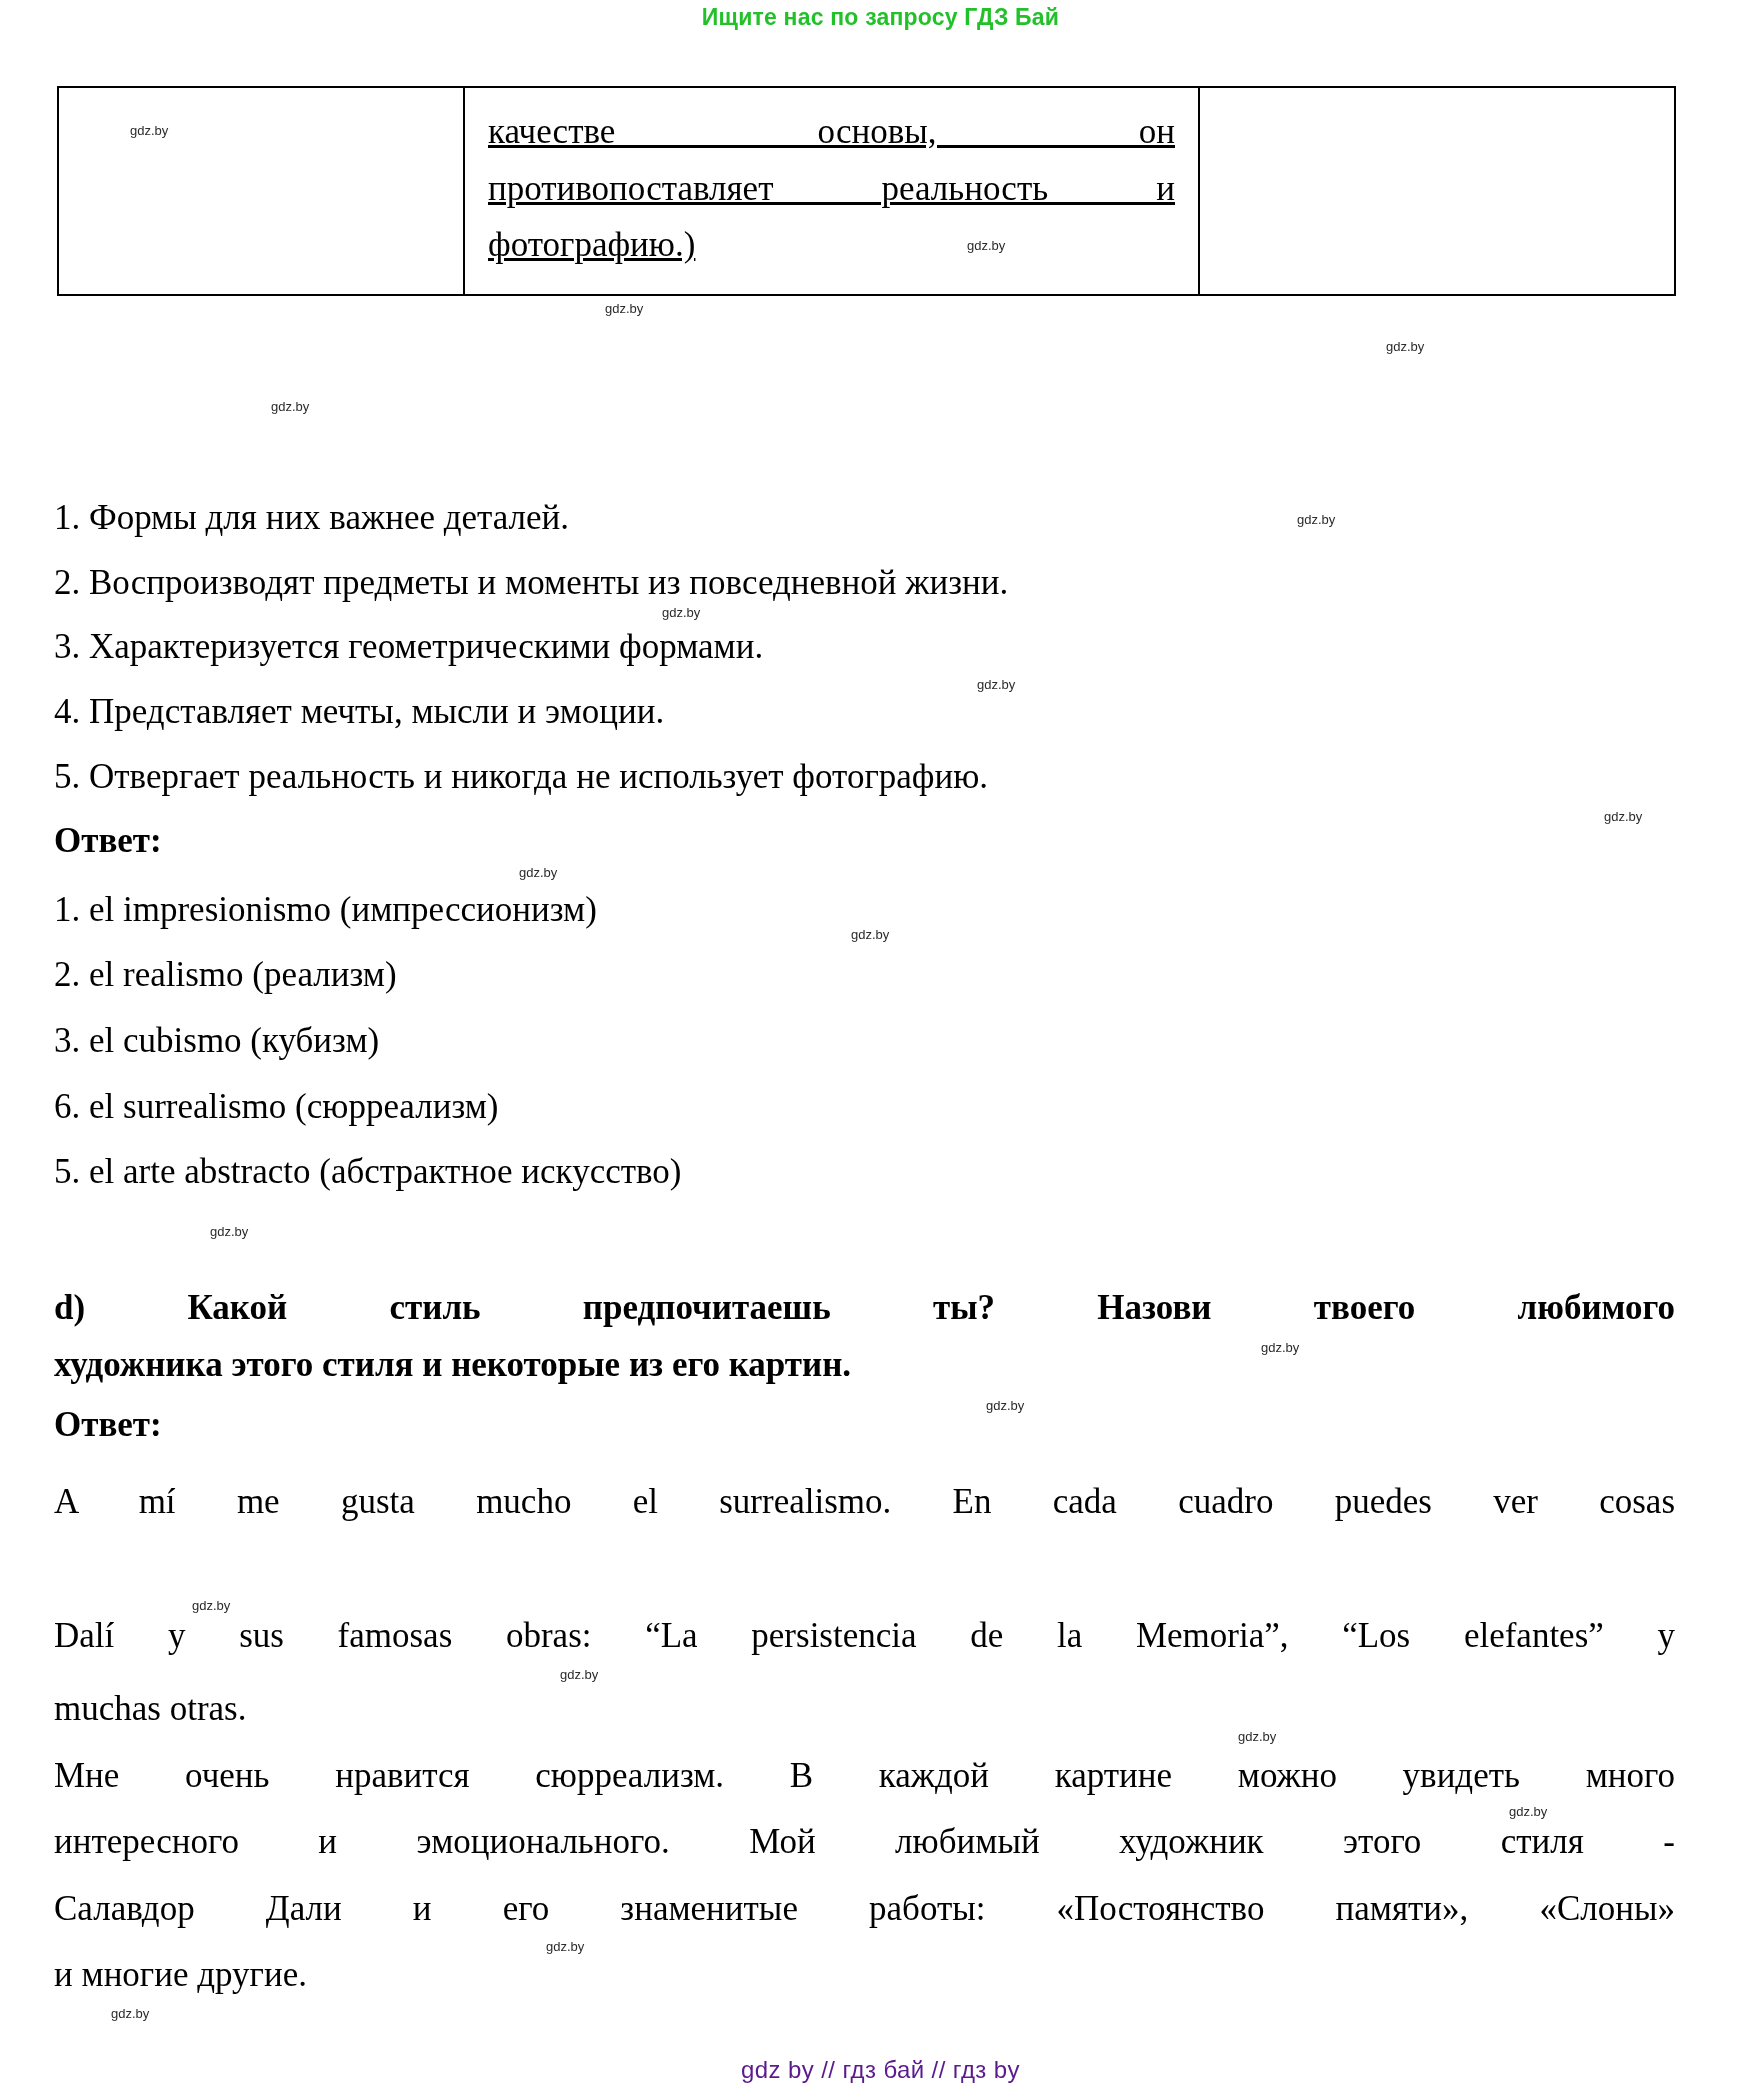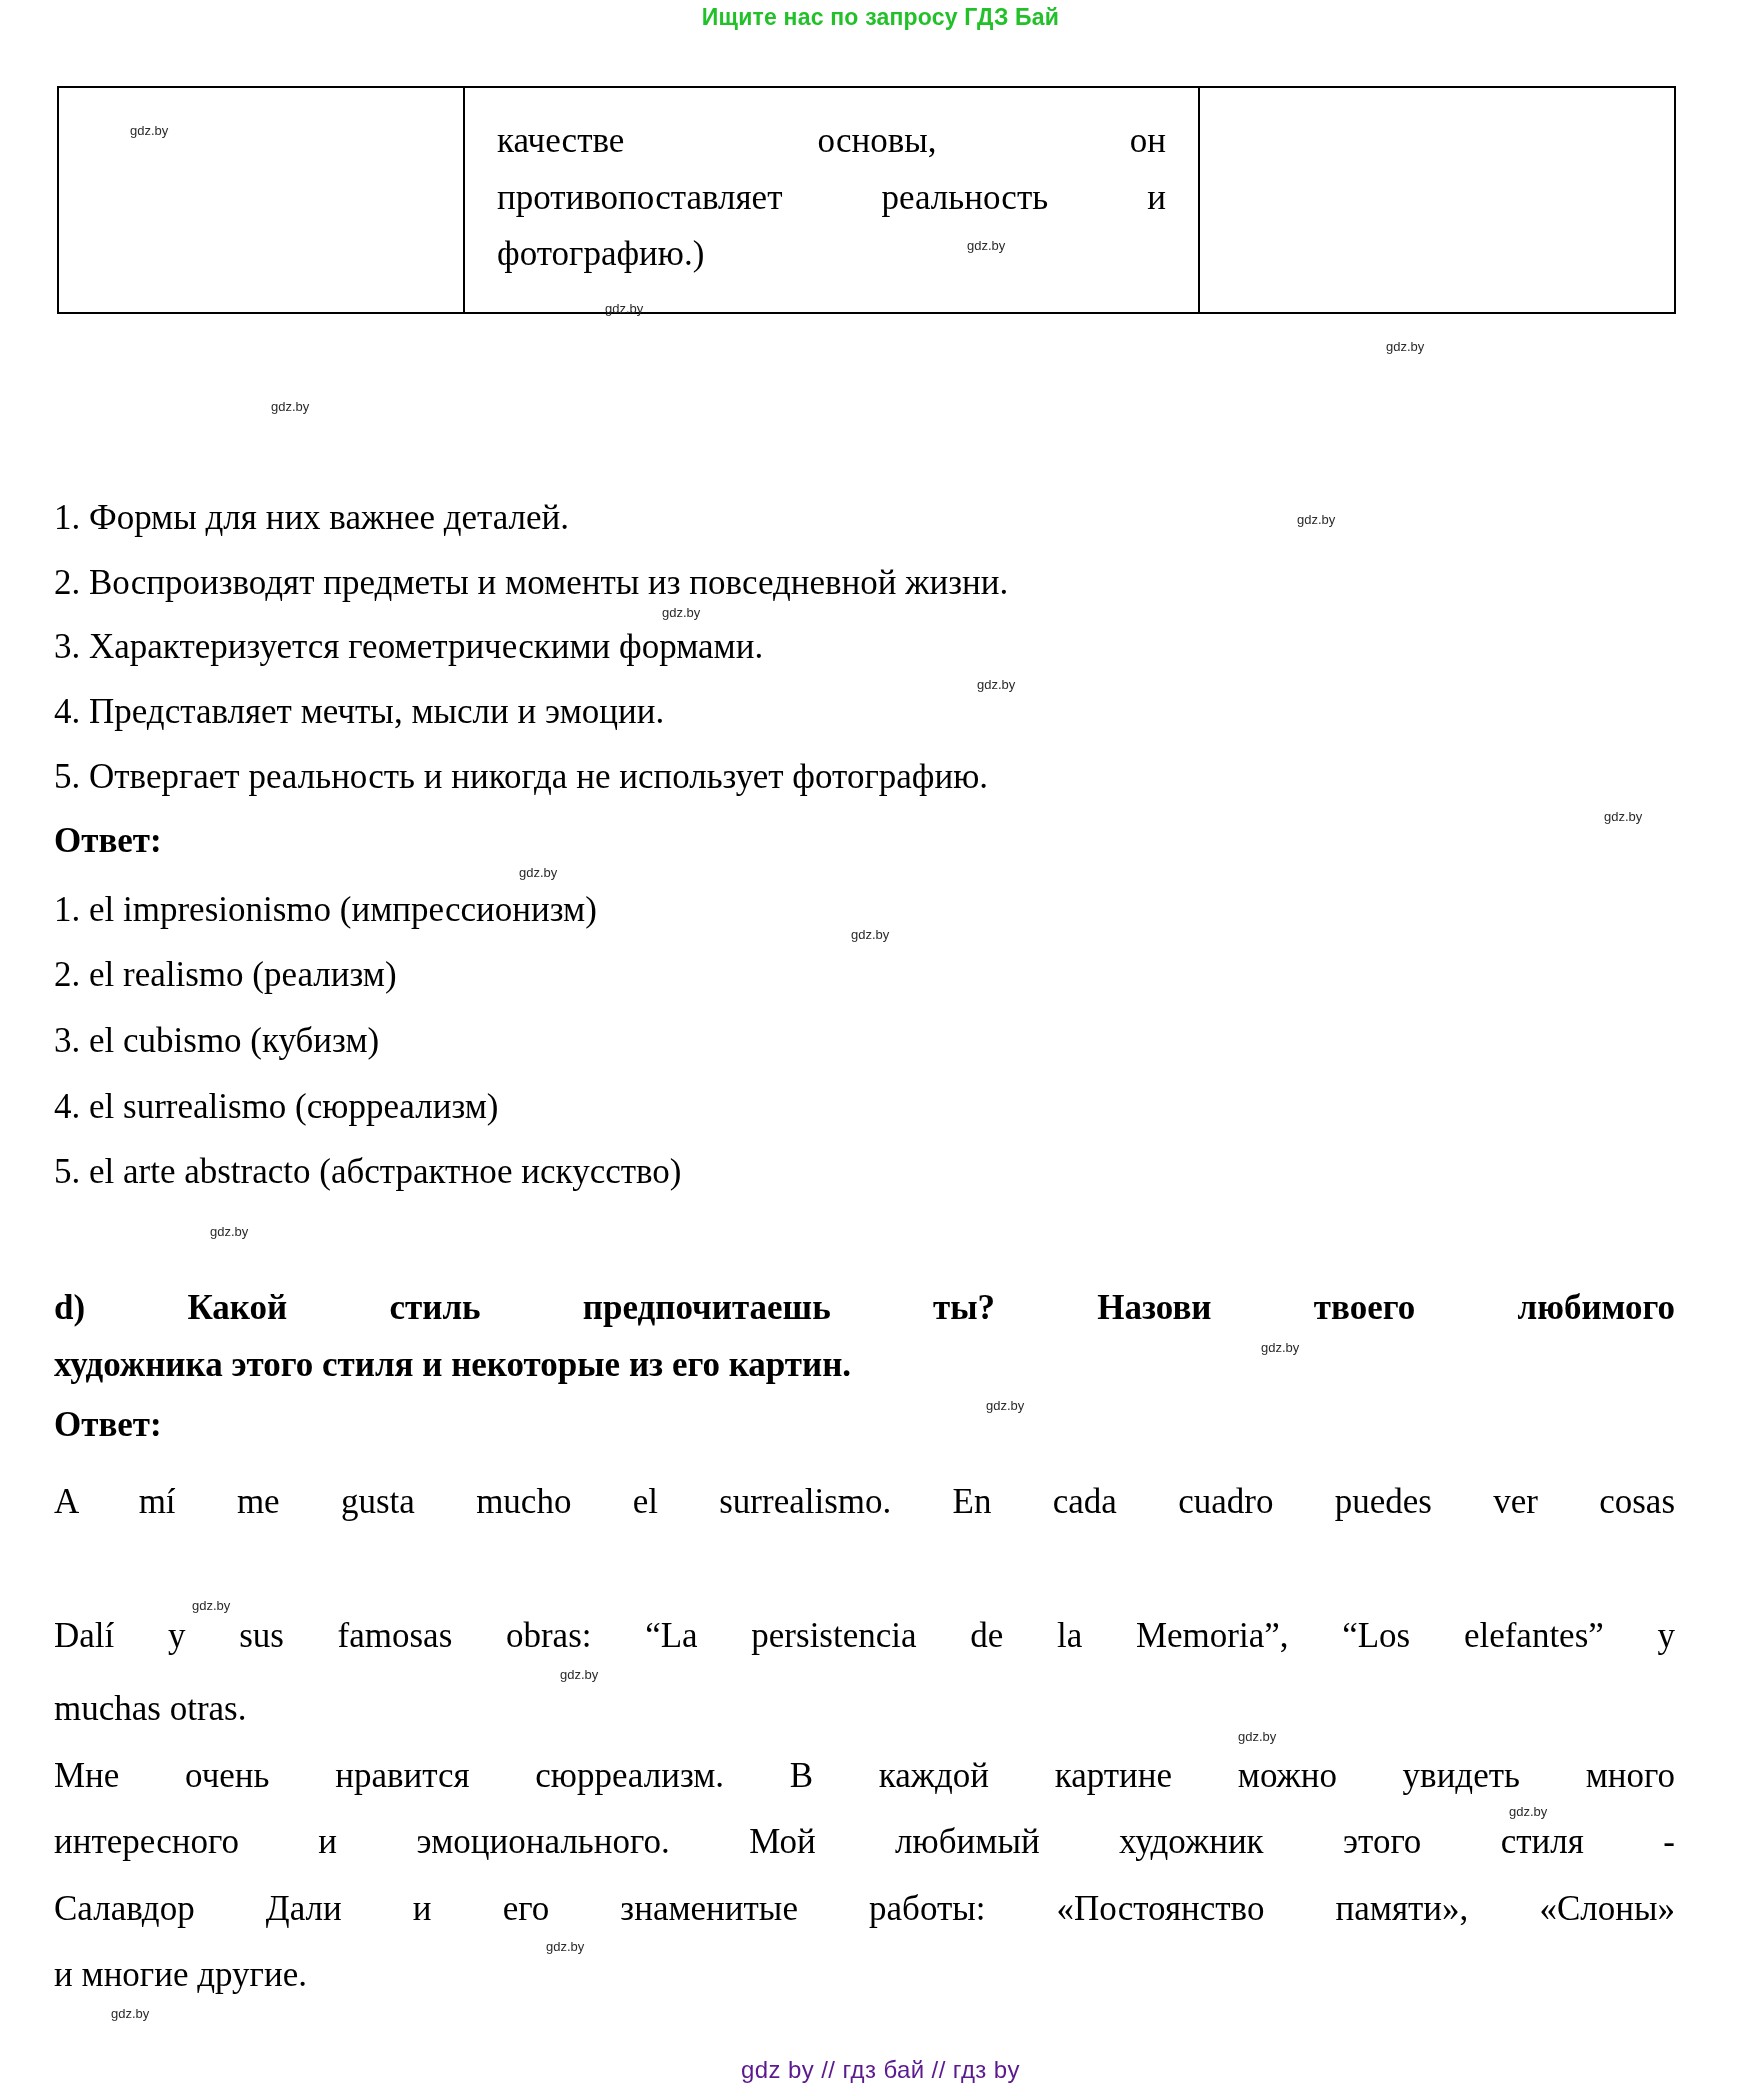--- a/index.html
+++ b/index.html
@@ -43,21 +43,22 @@
     position: absolute;
     left: 57px;
     top: 86px;
     width: 1617px;
     border-collapse: collapse;
     table-layout: fixed;
   }
   .tbl td {
     border: 2.6px solid #000000;
     vertical-align: top;
-    padding: 13px;
+    padding: 4px;
+    text-decoration: underline;
   }
   .col-a { width: 406px; }
   .col-b { width: 735px; }
   .col-c { width: 476px; }
 
   .cell-text {
     font-size: 35px;
     line-height: 1.62;
     text-align: justify;
     text-align-last: justify;
@@ -160,21 +161,21 @@
   <div class="txt bold" style="left:54px; top:823px;">Ответ:</div>
   <div class="wm" style="left:519px; top:865px;">gdz.by</div>
 
   <div class="txt" style="left:54px; top:892px;">1. el impresionismo (импрессионизм)</div>
   <div class="wm" style="left:851px; top:927px;">gdz.by</div>
 
   <div class="txt" style="left:54px; top:957px;">2. el realismo (реализм)</div>
 
   <div class="txt" style="left:54px; top:1023px;">3. el cubismo (кубизм)</div>
 
-  <div class="txt" style="left:54px; top:1089px;">4. el surrealismo (сюрреализм)</div>
+  <div class="txt" style="left:54px; top:1089px;">6. el surrealismo (сюрреализм)</div>
 
   <div class="txt" style="left:54px; top:1154px;">5. el arte abstracto  (абстрактное искусство)</div>
 
   <div class="wm" style="left:210px; top:1224px;">gdz.by</div>
 
   <div class="para bold" style="left:54px; top:1286px; width:1621px;">d) Какой стиль предпочитаешь ты? Назови твоего любимого</div>
   <div class="wm" style="left:1261px; top:1340px;">gdz.by</div>
 
   <div class="para bold lastleft" style="left:54px; top:1343px; width:1621px;">художника этого стиля и некоторые из его картин.</div>
   <div class="wm" style="left:986px; top:1398px;">gdz.by</div>

